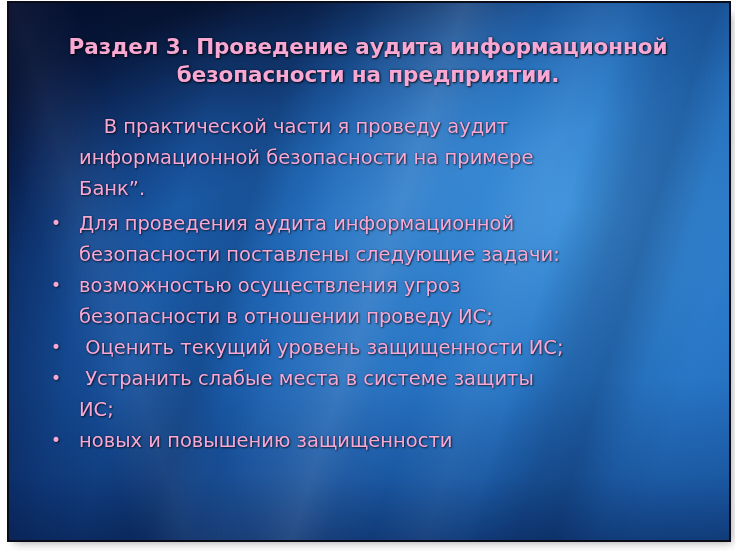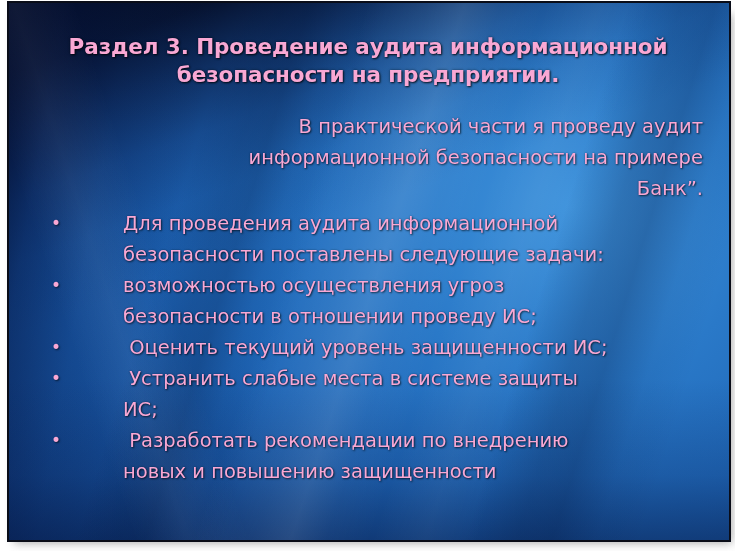--- a/index.html
+++ b/index.html
@@ -159,42 +159,40 @@
     top: 108px;
     width: 660px;
     font-size: 19.5px;
     line-height: 31px;
     text-shadow: 1px 1px 2px rgba(0,0,0,0.62), 0 0 2px rgba(0,0,0,0.35);
   }
 
   .para {
     margin: 0 0 4px 0;
     padding-left: 36px;
-    text-align: right;
   }
   .para .pline { display: block; white-space: pre; }
 
   .bullet-item {
     display: flex;
     align-items: flex-start;
     margin-bottom: 0;
   }
   .bullet-mark {
     flex: 0 0 auto;
     width: 22px;
     margin-left: 8px;
     font-size: 17px;
     line-height: 31px;
     text-align: left;
     text-shadow: 1px 1px 2px rgba(0,0,0,0.6);
   }
   .bullet-text {
     flex: 1 1 auto;
     padding-left: 6px;
-    margin-left: 44px;
   }
   .bullet-text .bline { display: block; white-space: pre; }
 
   
   #clipped-line {
     position: absolute;
     left: 34px;
     top: 534px;
     width: 660px;
     font-size: 19.5px;
@@ -263,21 +261,20 @@
             <span class="bullet-mark">•</span>
             <span class="bullet-text">
               <span class="bline"> Устранить слабые места в системе защиты</span>
               <span class="bline">ИС;</span>
             </span>
           </div>
 
           <div class="bullet-item">
             <span class="bullet-mark">•</span>
             <span class="bullet-text">
-              <span class="bline"> Разработать рекомендации по внедрению</span>
               <span class="bline">новых и повышению защищенности</span>
             </span>
           </div>
 
         </div>
 
         <div id="clipped-line">существующих мер защиты ИС.</div>
 
       </div>
     </div>

